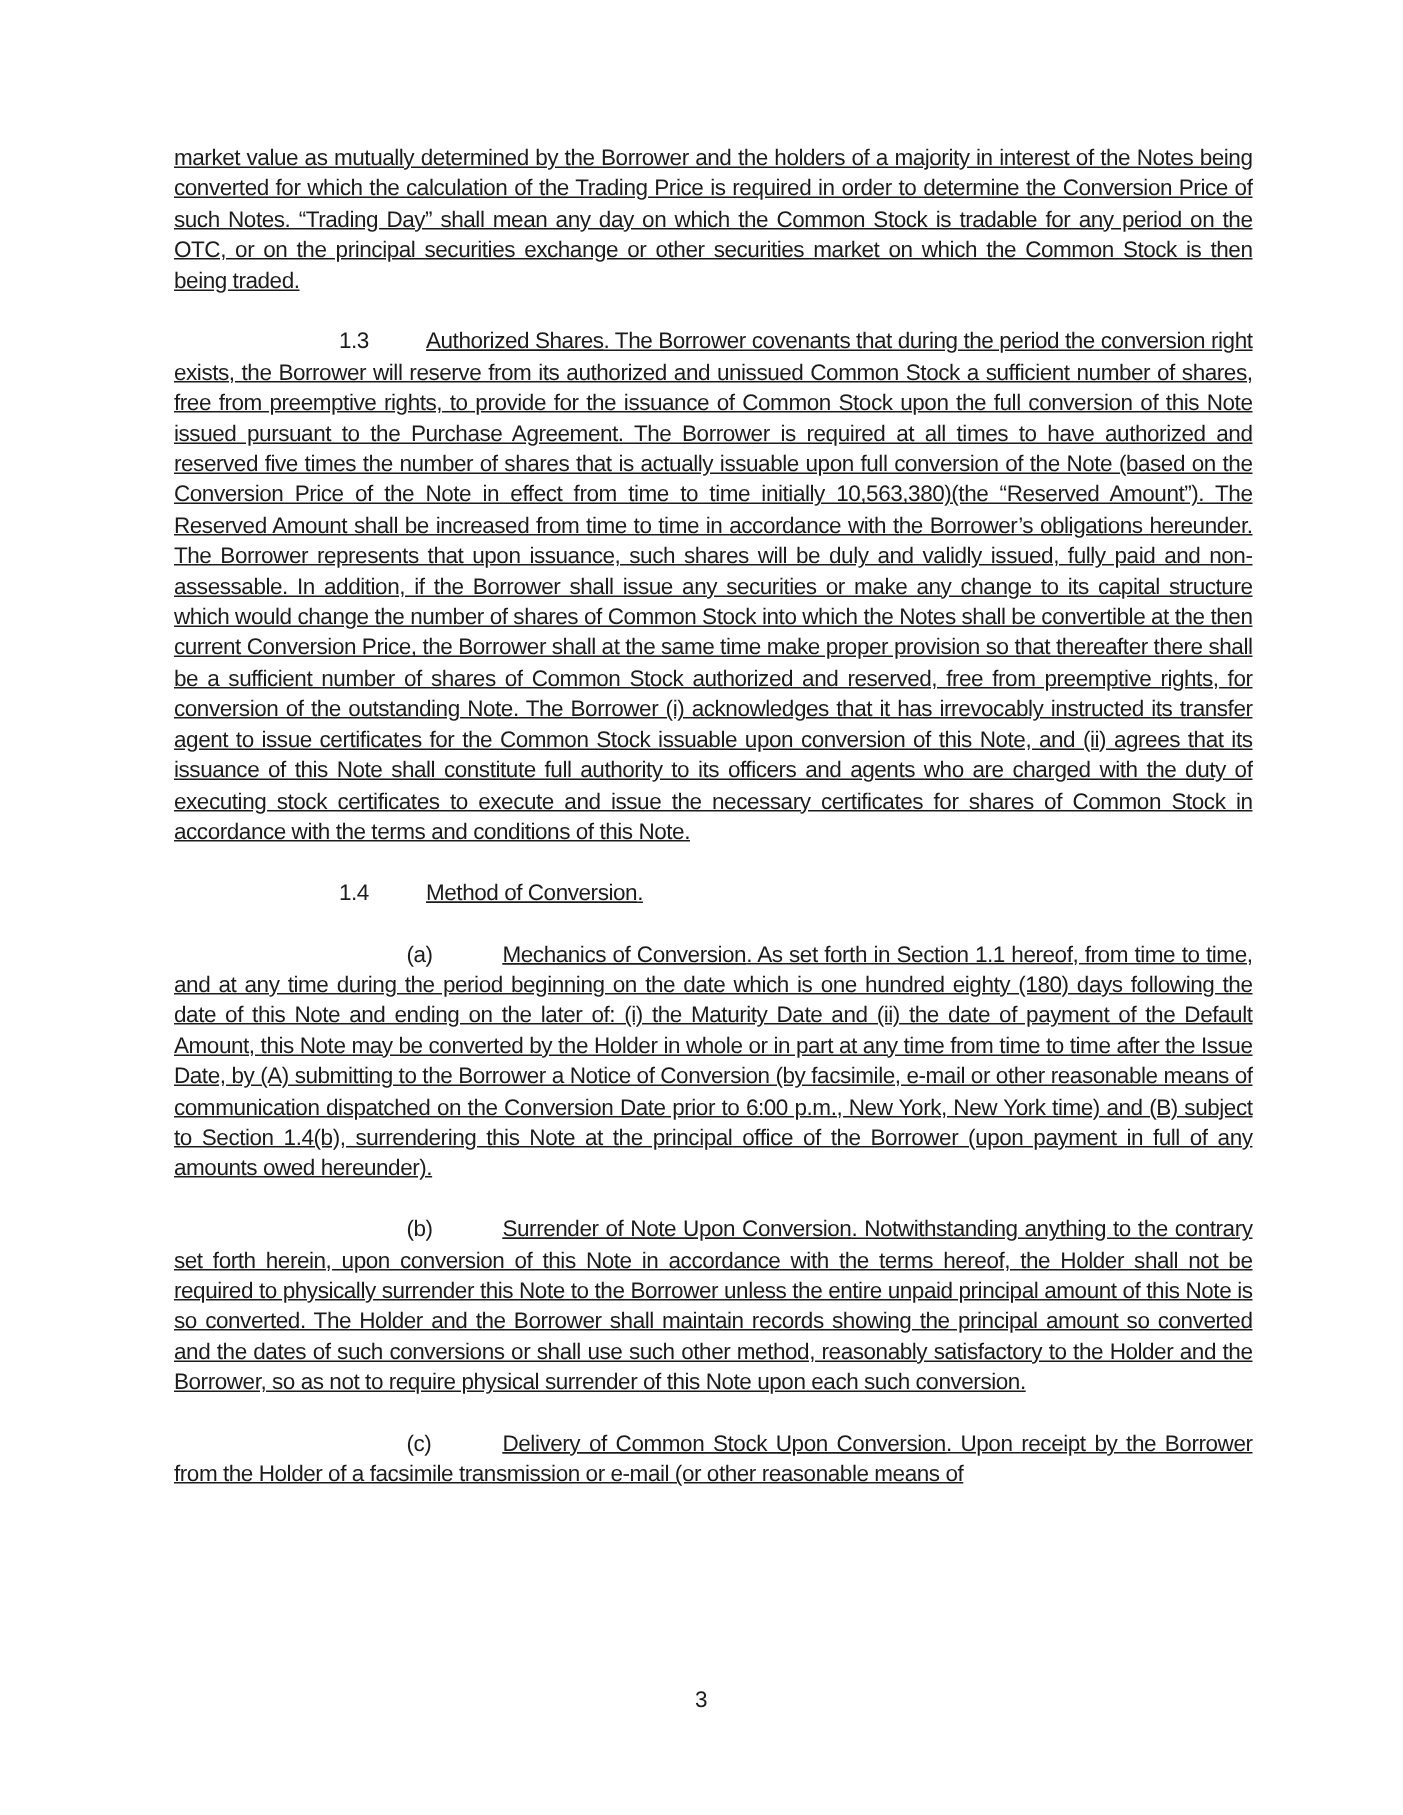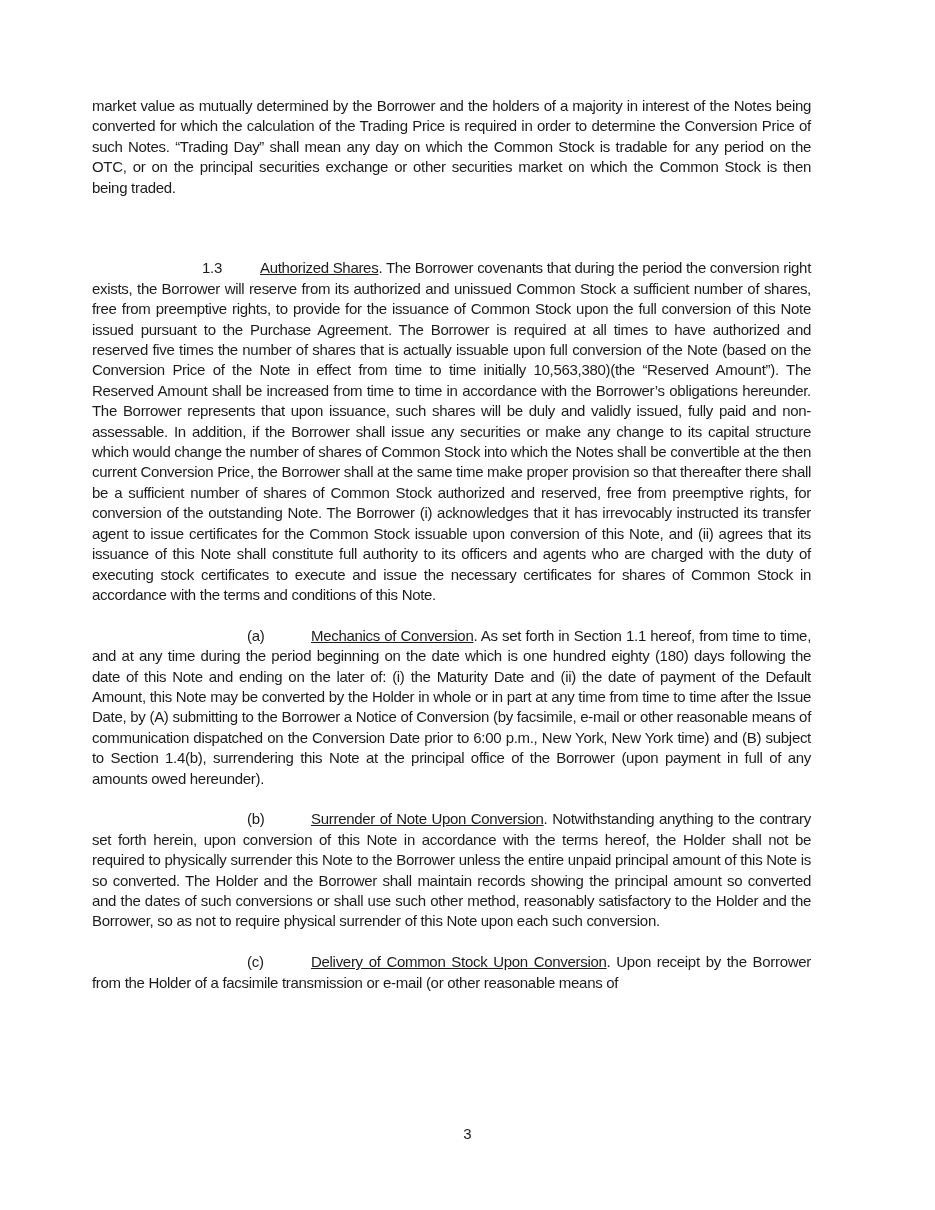--- a/index.html
+++ b/index.html
@@ -11,40 +11,41 @@
     position: relative;
     width: 935px;
     height: 1210px;
     background: #ffffff;
     font-family: "Liberation Sans", "DejaVu Sans", sans-serif;
     color: #1c1c1c;
     overflow: hidden;
   }
   .content {
     position: absolute;
-    left: 92px;
+    left: 116px;
     top: 96px;
     width: 719px;
     font-size: 15px;
     letter-spacing: -0.3px;
     line-height: 20.4px;
     text-align: justify;
+    text-decoration: underline;
   }
   p.para {
     margin: 0 0 20.4px 0;
     padding: 0;
   }
   p.para:last-child { margin-bottom: 0; }
   .indent-sec { text-indent: 110px; }   
   .indent-sub { text-indent: 155px; }   
   .secnum {
     display: inline-block;
     text-indent: 0;
   }
-  .secnum.w-sec { width: 58px; margin-top: 40px; }        
+  .secnum.w-sec { width: 58px; }        
   .secnum.w-sub { width: 64px; }        
   .heading {
     text-decoration: underline;
   }
   .footer {
     position: absolute;
     left: 0;
     top: 1124px;
     width: 935px;
     text-align: center;
@@ -56,20 +57,21 @@
 <body>
 
 <div class="page">
   <div class="content">
 
     <p class="para"><span>market value as mutually determined by the Borrower and the holders of a majority in interest of the Notes being converted for which the calculation of the Trading Price is required in order to determine the Conversion Price of such Notes.  “Trading Day” shall mean any day on which the Common Stock is tradable for any period on the OTC, or on the principal securities exchange or other securities market on which the Common Stock is then being traded.</span></p>
 
     <p class="para indent-sec"><span class="secnum w-sec">1.3</span><span class="heading">Authorized Shares</span><span>.  The Borrower covenants that during the period the conversion right exists, the Borrower will reserve from its authorized and unissued Common Stock a sufficient number of shares, free from preemptive rights, to provide for the issuance of Common Stock upon the full conversion of this Note issued pursuant to the Purchase Agreement.  The Borrower is required at all times to have authorized and reserved five times the number of shares that is actually issuable upon full conversion of the Note (based on the Conversion Price of the Note in effect from time to time initially 10,563,380)(the “Reserved Amount”).  The Reserved Amount shall be increased from time to time in accordance with the Borrower’s obligations hereunder.  The Borrower represents that upon issuance, such shares will be duly and validly issued, fully paid and non-assessable.  In addition, if the Borrower shall issue any securities or make any change to its capital structure which would change the number of shares of Common Stock into which the Notes shall be convertible at the then current Conversion Price, the Borrower shall at the same time make proper provision so that thereafter there shall be a sufficient number of shares of Common Stock authorized and reserved, free from preemptive rights, for conversion of the outstanding Note.  The Borrower (i) acknowledges that it has irrevocably instructed its transfer agent to issue certificates for the Common Stock issuable upon conversion of this Note, and (ii) agrees that its issuance of this Note shall constitute full authority to its officers and agents who are charged with the duty of executing stock certificates to execute and issue the necessary certificates for shares of Common Stock in accordance with the terms and conditions of this Note.</span></p>
 
 
+    <p class="para indent-sec"><span class="secnum w-sec">1.4</span><span class="heading">Method of Conversion</span><span>.</span></p>
 
     <p class="para indent-sub"><span class="secnum w-sub">(a)</span><span class="heading">Mechanics of Conversion</span><span>.  As set forth in Section 1.1 hereof, from time to time, and at any time during the period beginning on the date which is one hundred eighty (180) days following the date of this Note and ending on the later of: (i) the Maturity Date and (ii) the date of payment of the Default Amount, this Note may be converted by the Holder in whole or in part at any time from time to time after the Issue Date, by (A) submitting to the Borrower a Notice of Conversion (by facsimile, e-mail or other reasonable means of communication dispatched on the Conversion Date prior to 6:00 p.m., New York, New York time) and (B) subject to Section 1.4(b), surrendering this Note at the principal office of the Borrower (upon payment in full of any amounts owed hereunder).</span></p>
 
     <p class="para indent-sub"><span class="secnum w-sub">(b)</span><span class="heading">Surrender of Note Upon Conversion</span><span>.  Notwithstanding anything to the contrary set forth herein, upon conversion of this Note in accordance with the terms hereof, the Holder shall not be required to physically surrender this Note to the Borrower unless the entire unpaid principal amount of this Note is so converted.  The Holder and the Borrower shall maintain records showing the principal amount so converted and the dates of such conversions or shall use such other method, reasonably satisfactory to the Holder and the Borrower, so as not to require physical surrender of this Note upon each such conversion.</span></p>
 
     <p class="para indent-sub"><span class="secnum w-sub">(c)</span><span class="heading">Delivery of Common Stock Upon Conversion</span><span>.  Upon receipt by the Borrower from the Holder of a facsimile transmission or e-mail (or other reasonable means of</span></p>
 
   </div>
 
   <div class="footer"><span>3</span></div>

